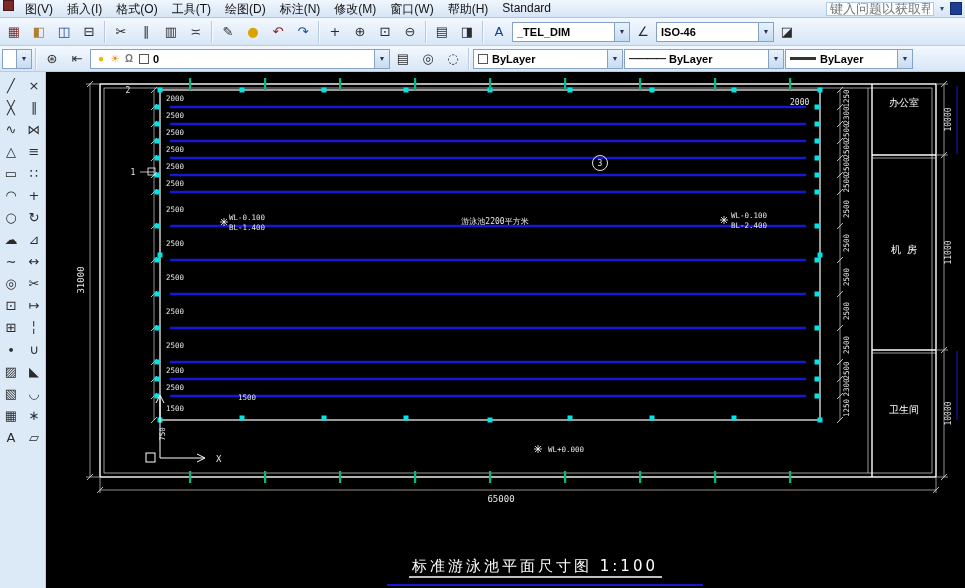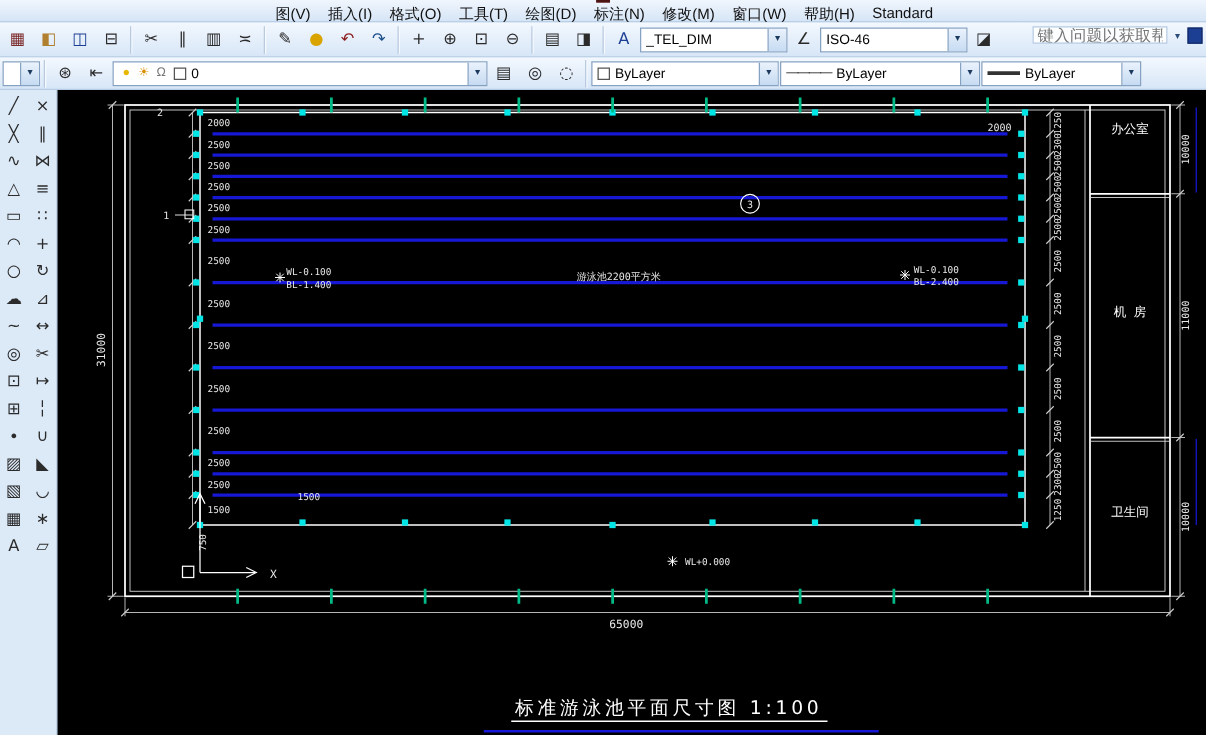--- a/index.html
+++ b/index.html
@@ -1,41 +1,41 @@
 <!DOCTYPE html>
 <html><head>
 <meta charset="utf-8">
 <style>
   *{margin:0;padding:0;box-sizing:border-box;}
   html,body{width:965px;height:588px;overflow:hidden;background:#000;
     font-family:"Liberation Sans","DejaVu Sans",sans-serif;}
   #app{position:relative;width:965px;height:588px;background:#dce9f7;}
 
   
-  .menubar{height:18px;display:flex;align-items:center;background:linear-gradient(#f0f6fd,#d6e5f6);
-    border-bottom:1px solid #aec7e2;font-size:12px;color:#111;padding-left:2px;flex-direction:column;}
+  .menubar{height:18px;display:flex;background:linear-gradient(#f0f6fd,#d6e5f6);
+    border-bottom:1px solid #aec7e2;font-size:12px;color:#111;padding-left:2px;}
   .menu-appicon{width:11px;height:11px;background:#7b2a2a;border:1px solid #4d1414;margin:0 4px 0 1px;}
   .menu-item{padding:1px 7px;white-space:nowrap;cursor:default;}
   .help-search{margin-left:auto;display:flex;align-items:center;gap:2px;padding-right:3px;}
   .help-search input{width:108px;height:14px;font-size:13px;border:1px solid #b3c9e3;background:#fdfeff;
     color:#777;padding:0 3px;font-family:inherit;}
   .hs-arrow{font-size:8px;color:#2a4d79;width:12px;text-align:center;}
   .hs-block{width:12px;height:13px;background:#1c3f94;border:1px solid #122a66;}
 
   
   .toolbar{display:flex;align-items:center;background:linear-gradient(#f3f8fe,#d7e6f7);
     border-bottom:1px solid #b6cce4;padding:0 2px;gap:1px;}
   .row1{height:28px;}
   .row2{height:26px;}
   .tbtn{width:24px;height:22px;display:inline-flex;align-items:center;justify-content:center;
     font-size:13px;color:#2b2b2b;border:1px solid transparent;border-radius:2px;cursor:default;
     font-family:"DejaVu Sans",sans-serif;}
   .tsep{width:2px;height:22px;border-left:1px solid #b9cadf;border-right:1px solid #f6faff;margin:0 2px;}
   .combo{display:flex;align-items:center;height:20px;background:#fff;border:1px solid #86a2c3;
-    font-size:11px;color:#000;padding-left:4px;gap:4px;white-space:nowrap;overflow:hidden;}
+    font-size:11px;color:#000;padding-left:4px;gap:4px;white-space:nowrap;overflow:hidden;font-weight:bold;}
   .combo .carr{margin-left:auto;width:15px;align-self:stretch;flex:0 0 15px;
     background:linear-gradient(#eaf2fc,#c6dbf2);border-left:1px solid #86a2c3;
     display:flex;align-items:center;justify-content:center;font-size:7px;color:#1c3a5e;}
   .w118{width:118px;} .w30{width:30px;} .w300{width:300px;} .w150{width:150px;} .w160{width:160px;} .w128{width:128px;}
   .lstate{font-size:10px;width:12px;text-align:center;}
   .swatch{width:10px;height:10px;border:1px solid #555;background:#fff;display:inline-block;}
   .ltglyph{letter-spacing:-1px;color:#222;font-size:10px;}
   .lwline{width:26px;height:3px;background:#333;display:inline-block;}
 
   

